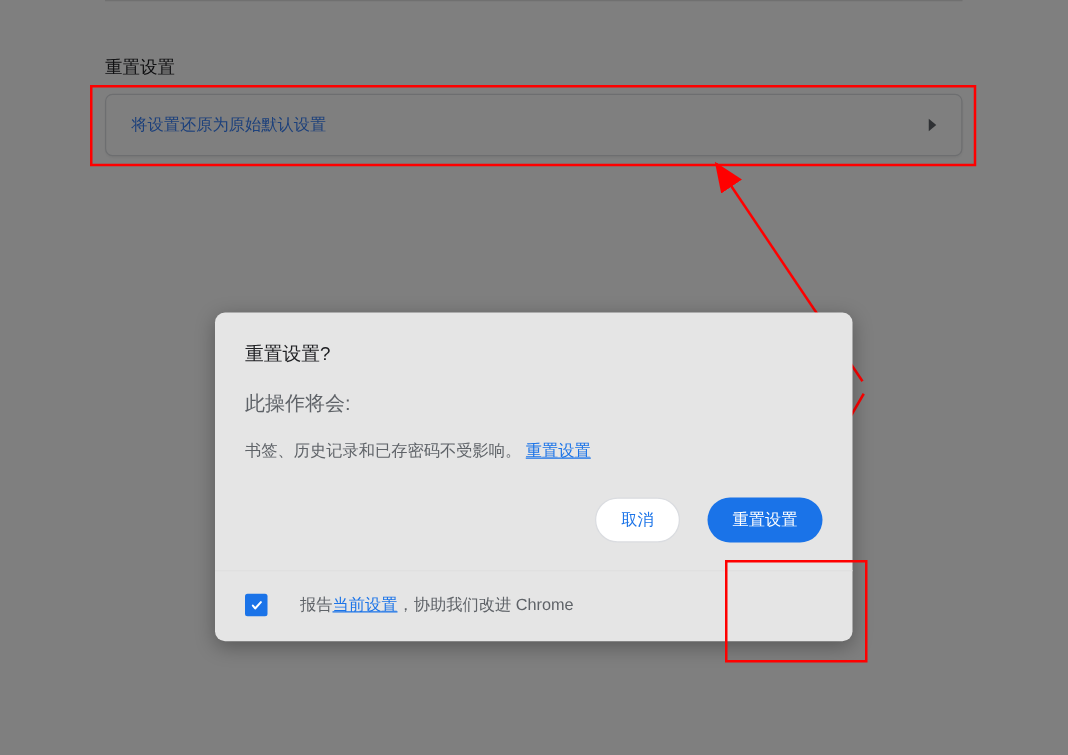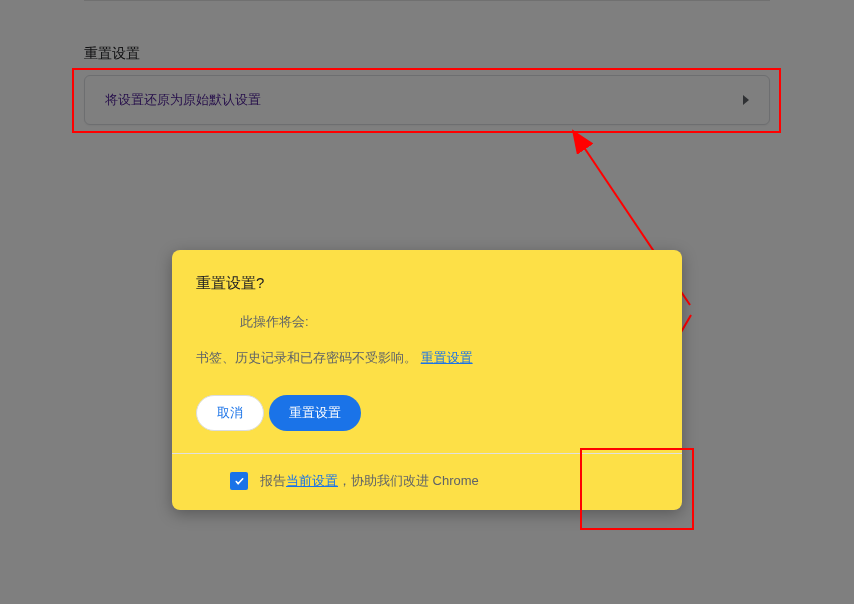--- a/index.html
+++ b/index.html
@@ -62,51 +62,50 @@
       border: 1px solid #dadce0;
       border-radius: 6px;
       display: flex;
       align-items: center;
       padding: 0 20px;
       cursor: pointer;
       box-shadow: 0 1px 2px rgba(0,0,0,0.05);
     }
     .reset-row-text {
       font-size: 13px;
-      color: #4c1d95;
+      color: #3b82f6;
       flex: 1;
     }
     .arrow-right {
       width: 0;
       height: 0;
       border-top: 5px solid transparent;
       border-bottom: 5px solid transparent;
       border-left: 6px solid #5f6368;
     }
     .dialog {
       position: absolute;
       top: 250px;
       left: 172px;
       width: 510px;
-      background: #fde047;
+      background: #e5e5e5;
       border-radius: 8px;
       box-shadow: 0 4px 16px rgba(0,0,0,0.3);
       z-index: 30;
       padding: 24px 24px 20px 24px;
     }
     .dialog-title {
       font-size: 15px;
       color: #202124;
       margin-bottom: 20px;
     }
     .dialog-subtitle {
-      font-size: 13px;
+      font-size: 16px;
       color: #5f6368;
       margin-bottom: 18px;
-      margin-left: 44px;
     }
     .bullet-list {
       margin-bottom: 20px;
     }
     .bullet {
       font-size: 13px;
       color: #5f6368;
       line-height: 1.7;
     }
     .note-line {
@@ -114,21 +113,22 @@
       color: #5f6368;
       margin-bottom: 28px;
     }
     .link {
       color: #1a73e8;
       text-decoration: underline;
       cursor: pointer;
     }
     .dialog-buttons {
       display: flex;
-      gap: 5px;
+      justify-content: flex-end;
+      gap: 22px;
       margin-bottom: 22px;
     }
     .btn {
       height: 36px;
       padding: 0 20px;
       border-radius: 18px;
       font-size: 13px;
       cursor: pointer;
       border: none;
       display: flex;
@@ -146,22 +146,21 @@
       font-weight: 500;
     }
     .dialog-divider {
       height: 1px;
       background: #e0e0e0;
       margin: 0 -24px 18px -24px;
     }
     .checkbox-row {
       display: flex;
       align-items: center;
-      gap: 12px;
-      margin-left: 34px;
+      gap: 26px;
     }
     .checkbox {
       width: 18px;
       height: 18px;
       background: #1a73e8;
       border-radius: 2px;
       display: flex;
       align-items: center;
       justify-content: center;
       cursor: pointer;

